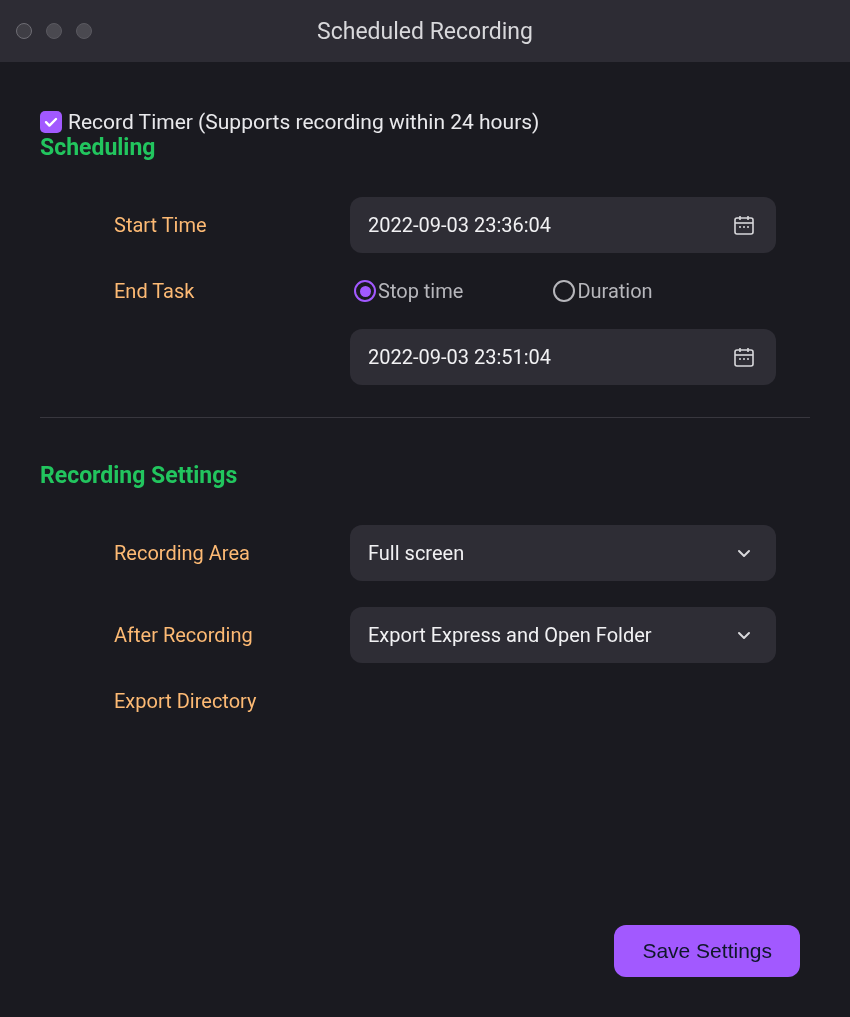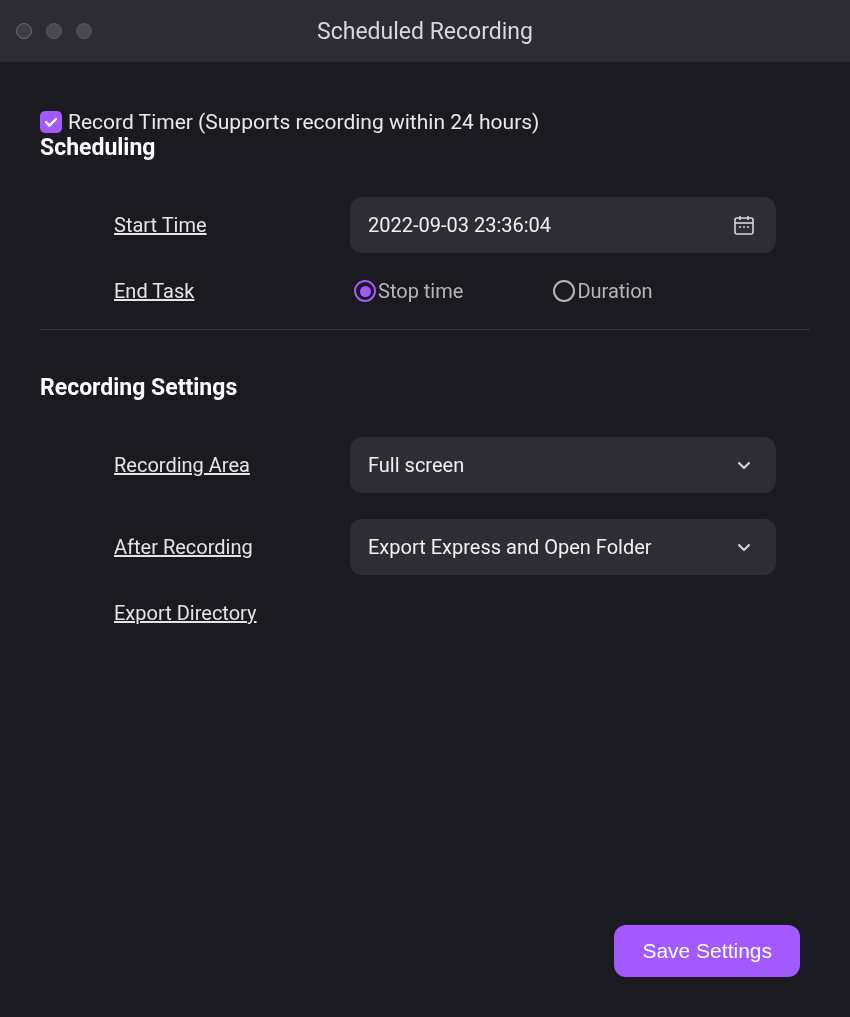--- a/index.html
+++ b/index.html
@@ -60,34 +60,33 @@
     flex-shrink: 0;
   }
   .checkbox svg { width: 16px; height: 16px; }
   .checkbox-label {
     color: #e9e9ec;
     font-size: 21px;
   }
   .section-heading {
     font-size: 23px;
     font-weight: 700;
-    color: #ffffff;
+    color: #22c55e;
     margin-bottom: 36px;
   }
   .form-row {
     display: flex;
     align-items: center;
     margin-bottom: 26px;
   }
   .form-label {
     width: 310px;
     padding-left: 74px;
-    color: #e5e5e5;
-    font-size: 20px;
-    text-decoration: underline;
+    color: #fdba74;
+    font-size: 20px;
   }
   .field {
     flex: 1;
     max-width: 426px;
     height: 56px;
     background: #2e2d35;
     border-radius: 12px;
     display: flex;
     align-items: center;
     padding: 0 18px;
@@ -153,21 +152,21 @@
     height: 1px;
     background: #38373e;
     margin: 0 0 44px 0;
   }
   .chevron svg, .calendar svg, .folder svg { display: block; }
   .save-btn {
     position: absolute;
     right: 50px;
     bottom: 40px;
     background: #a259ff;
-    color: #ffffff;
+    color: #0f172a;
     font-size: 21px;
     font-weight: 500;
     border: none;
     border-radius: 12px;
     padding: 14px 28px;
     cursor: pointer;
   }
 </style>
 </head>
 <body>
@@ -219,20 +218,37 @@
         <span class="radio-circle selected"></span>
         <span>Stop time</span>
       </div>
       <div class="radio">
         <span class="radio-circle"></span>
         <span>Duration</span>
       </div>
     </div>
   </div>
 
+  <div class="end-task-field-row">
+    <div class="spacer"></div>
+    <div class="field">
+      <span class="value">2022-09-03 23:51:04</span>
+      <span class="trailing-icon calendar">
+        <svg width="24" height="24" viewBox="0 0 24 24" fill="none" stroke="#d8d8db" stroke-width="1.6">
+          <rect x="3" y="5" width="18" height="16" rx="2"></rect>
+          <line x1="3" y1="10" x2="21" y2="10"></line>
+          <line x1="8" y1="3" x2="8" y2="7"></line>
+          <line x1="16" y1="3" x2="16" y2="7"></line>
+          <line x1="7" y1="14" x2="9" y2="14"></line>
+          <line x1="11" y1="14" x2="13" y2="14"></line>
+          <line x1="15" y1="14" x2="17" y2="14"></line>
+        </svg>
+      </span>
+    </div>
+  </div>
 
   <div class="divider"></div>
 
   <h2 class="section-heading">Recording Settings</h2>
 
   <div class="form-row">
     <div class="form-label">Recording Area</div>
     <div class="field">
       <span class="value">Full screen</span>
       <span class="trailing-icon chevron">

